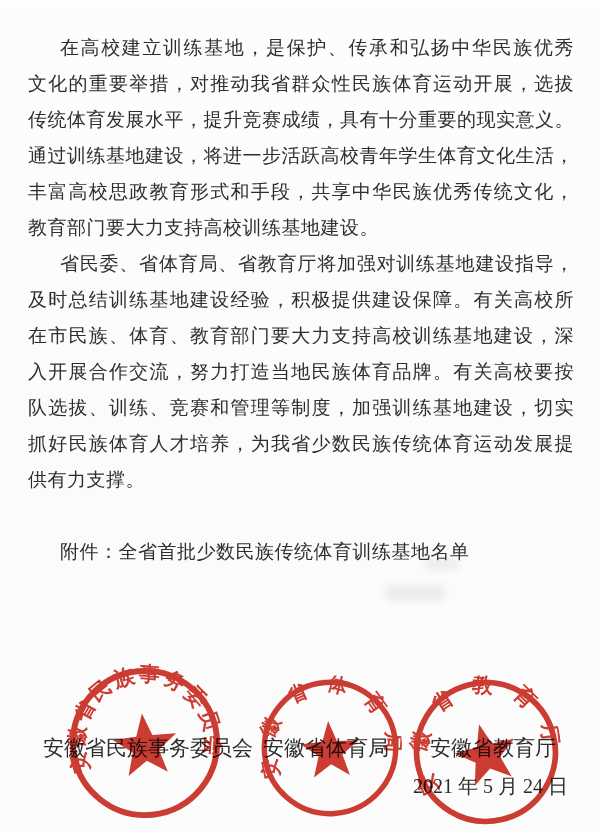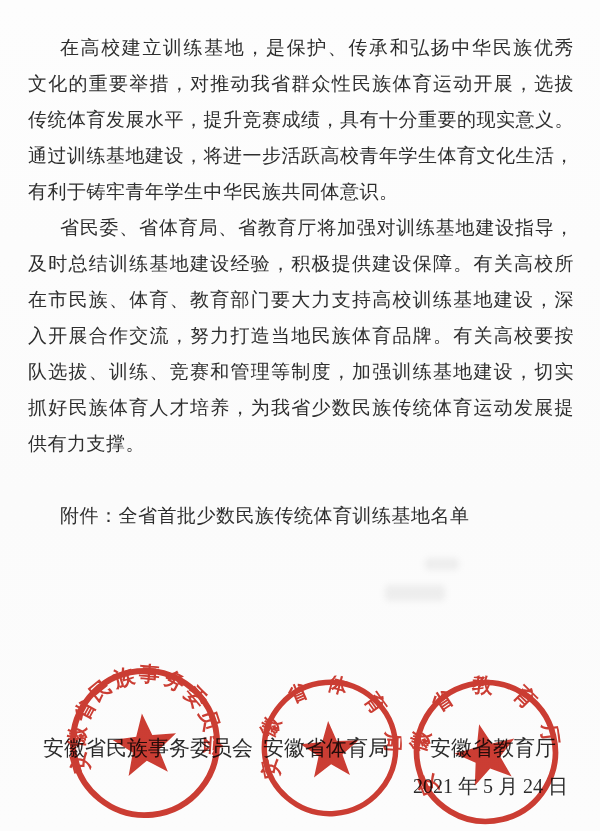--- a/index.html
+++ b/index.html
@@ -73,21 +73,22 @@
 </head>
 <body>
 
 <div class="page">
 
   <div class="content">
     <div class="line indent">在高校建立训练基地，是保护、传承和弘扬中华民族优秀</div>
     <div class="line">文化的重要举措，对推动我省群众性民族体育运动开展，选拔</div>
     <div class="line">传统体育发展水平，提升竞赛成绩，具有十分重要的现实意义。</div>
     <div class="line">通过训练基地建设，将进一步活跃高校青年学生体育文化生活，</div>
-    <div class="line end">有利于铸牢青年学生中华民族共同体意识。</div>
+    <div class="line">丰富高校思政教育形式和手段，共享中华民族优秀传统文化，</div>
+    <div class="line end">教育部门要大力支持高校训练基地建设。</div>
     <div class="line indent">省民委、省体育局、省教育厅将加强对训练基地建设指导，</div>
     <div class="line">及时总结训练基地建设经验，积极提供建设保障。有关高校所</div>
     <div class="line">在市民族、体育、教育部门要大力支持高校训练基地建设，深</div>
     <div class="line">入开展合作交流，努力打造当地民族体育品牌。有关高校要按</div>
     <div class="line">队选拔、训练、竞赛和管理等制度，加强训练基地建设，切实</div>
     <div class="line">抓好民族体育人才培养，为我省少数民族传统体育运动发展提</div>
     <div class="line end">供有力支撑。</div>
     <div class="line end indent attachment">附件：全省首批少数民族传统体育训练基地名单</div>
   </div>
 

